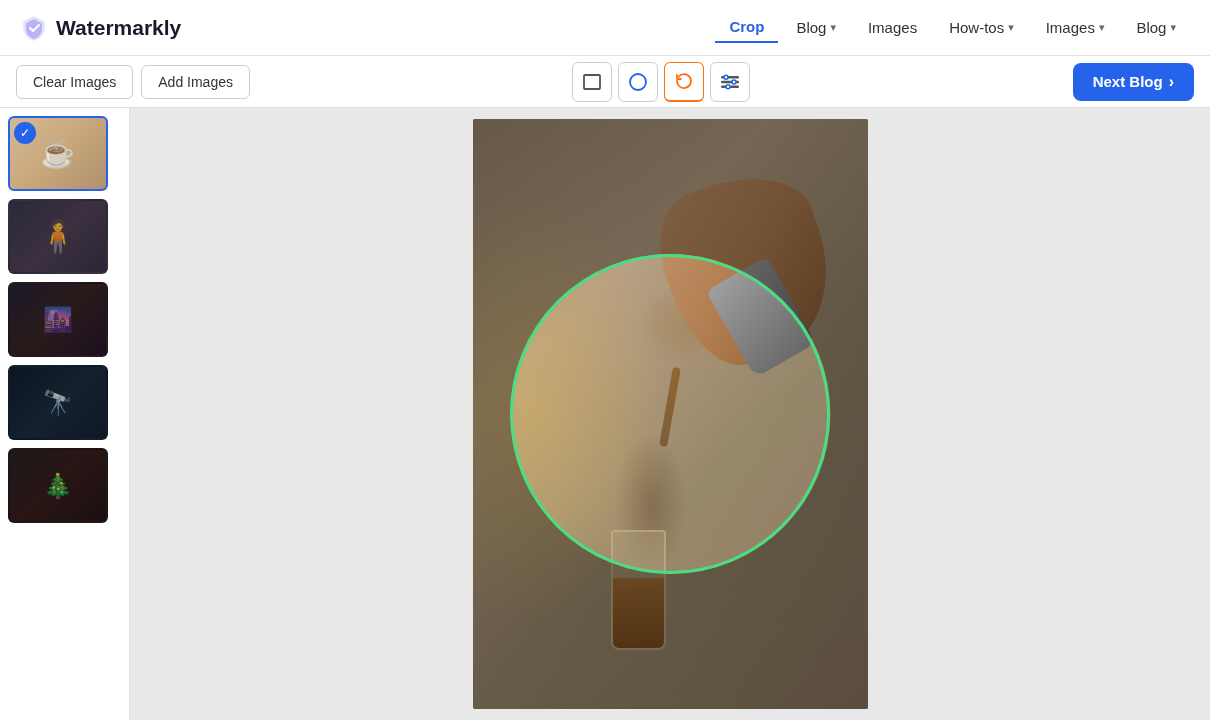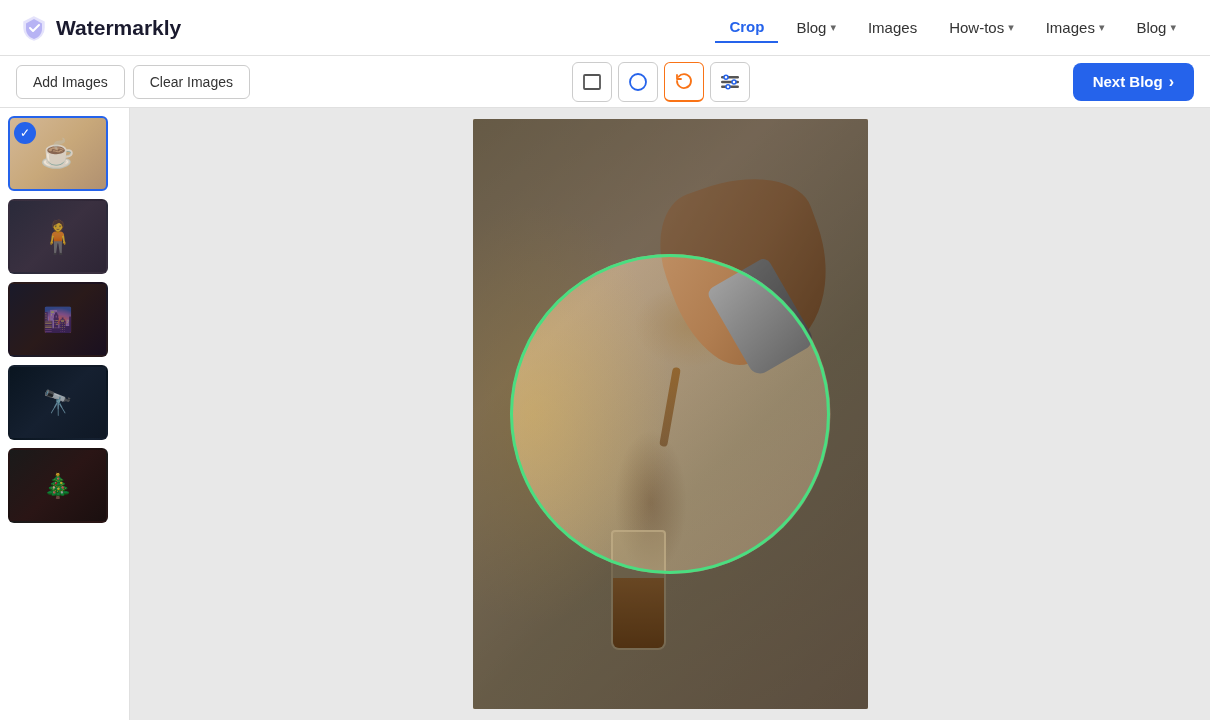--- a/index.html
+++ b/index.html
@@ -325,22 +325,22 @@
     </div>
     <div class="nav-link">
       <span>Blog</span>
       <span class="chevron">▾</span>
     </div>
   </nav>
 </header>
 
 <div class="toolbar">
   <div class="toolbar-left">
+    <button class="btn-outline">Clear Images</button>
     <button class="btn-outline">Add Images</button>
-    <button class="btn-outline">Clear Images</button>
   </div>
 
   <div class="toolbar-center">
     <button class="tool-btn" title="Rectangle crop">
       <svg width="22" height="22" viewBox="0 0 22 22" fill="none">
         <rect x="3" y="4" width="16" height="14" rx="1" stroke="#555" stroke-width="1.8" fill="none"></rect>
       </svg>
     </button>
     <button class="tool-btn" title="Circle crop">
       <svg width="22" height="22" viewBox="0 0 22 22" fill="none">

